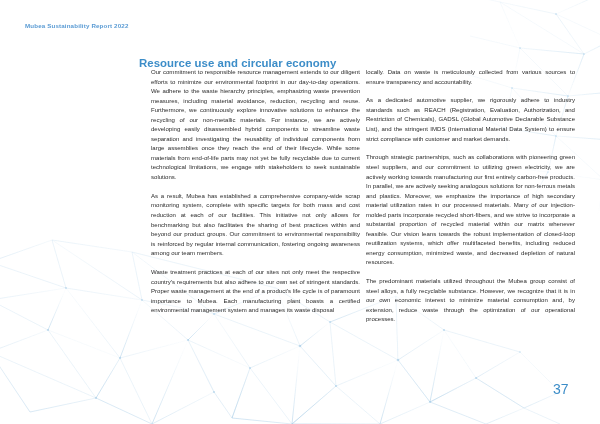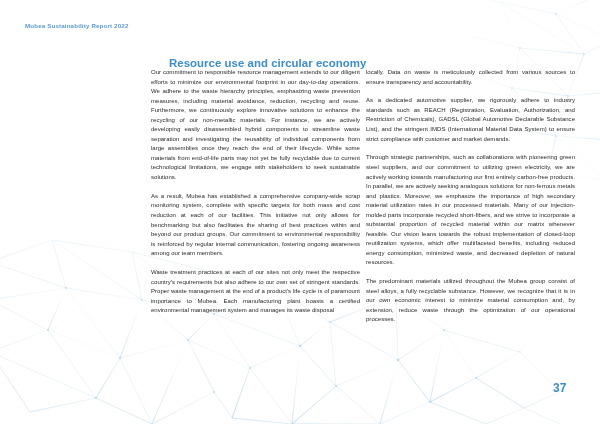--- a/index.html
+++ b/index.html
@@ -41,21 +41,21 @@
     left: 25px;
     top: 22px;
     font-size: 6.2px;
     font-weight: bold;
     letter-spacing: 0.15px;
     color: #5a9bd4;
     white-space: nowrap;
   }
   .section-title {
     position: absolute;
-    left: 169px;
+    left: 139px;
     top: 49px;
     font-size: 11.4px;
     font-weight: bold;
     color: #3c8dc8;
     letter-spacing: 0.05px;
     white-space: nowrap;
   }
   .col {
     position: absolute;
     top: 68px;
@@ -70,22 +70,22 @@
   .col-left { left: 151px; }
   .col-right { left: 366px; }
   .col p {
     margin: 0 0 9.3px 0;
   }
   .col p:last-child { margin-bottom: 0; }
   .page-number {
     position: absolute;
     left: 553px;
     top: 381px;
-    font-size: 12px;
-    font-weight: bold;
+    font-size: 14px;
+    font-weight: normal;
     color: #3c8dc8;
   }
 </style>
 </head>
 <body>
 
 <div class="page">
 
   <svg class="bg-graphic" viewBox="0 0 600 424" xmlns="http://www.w3.org/2000/svg">
     <defs>

